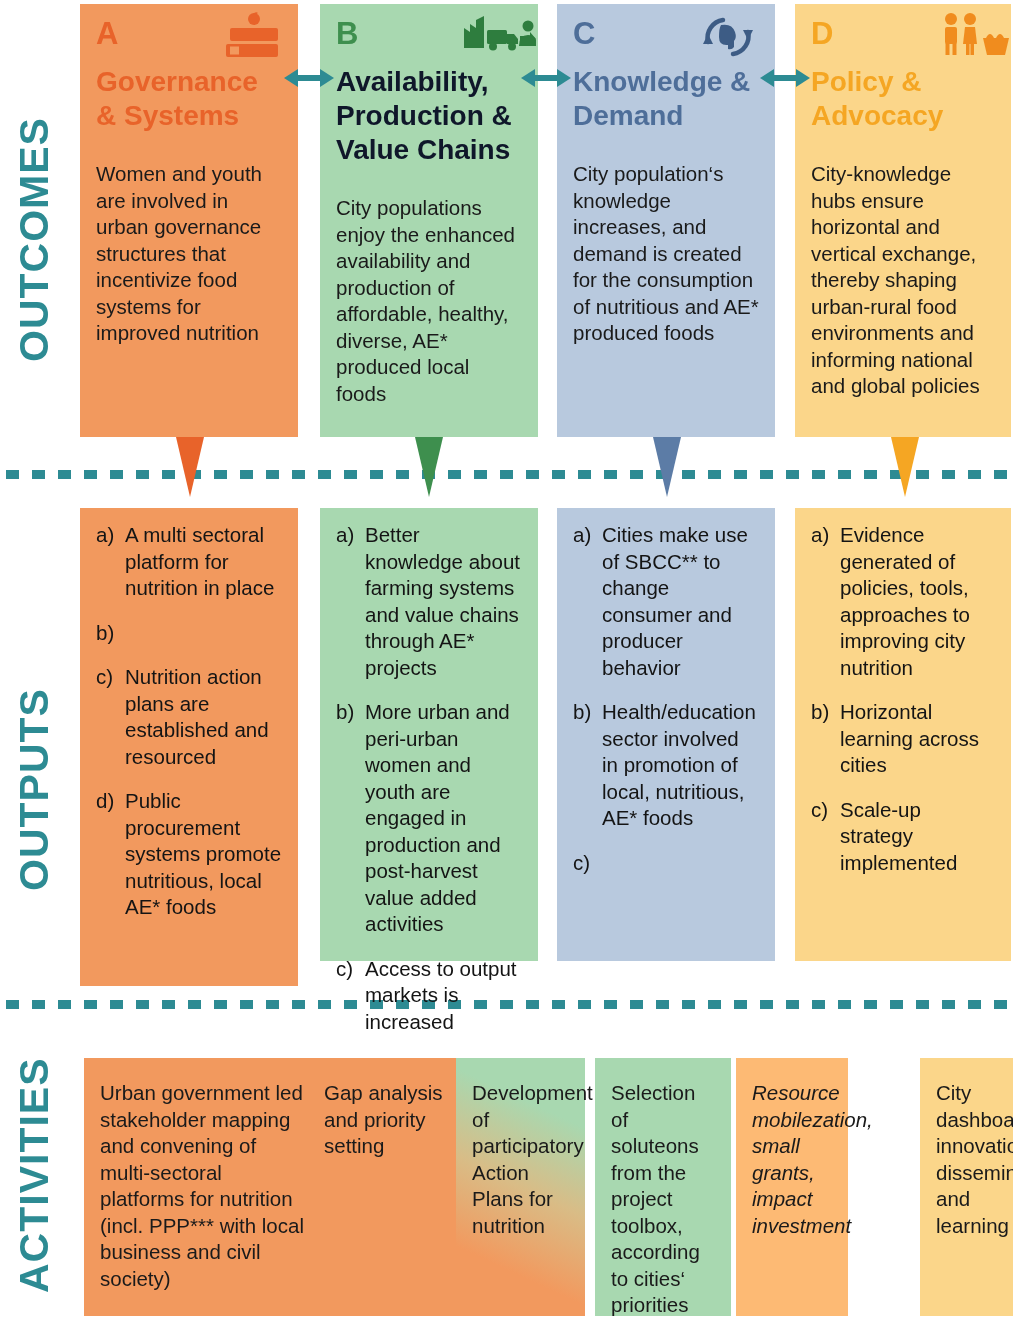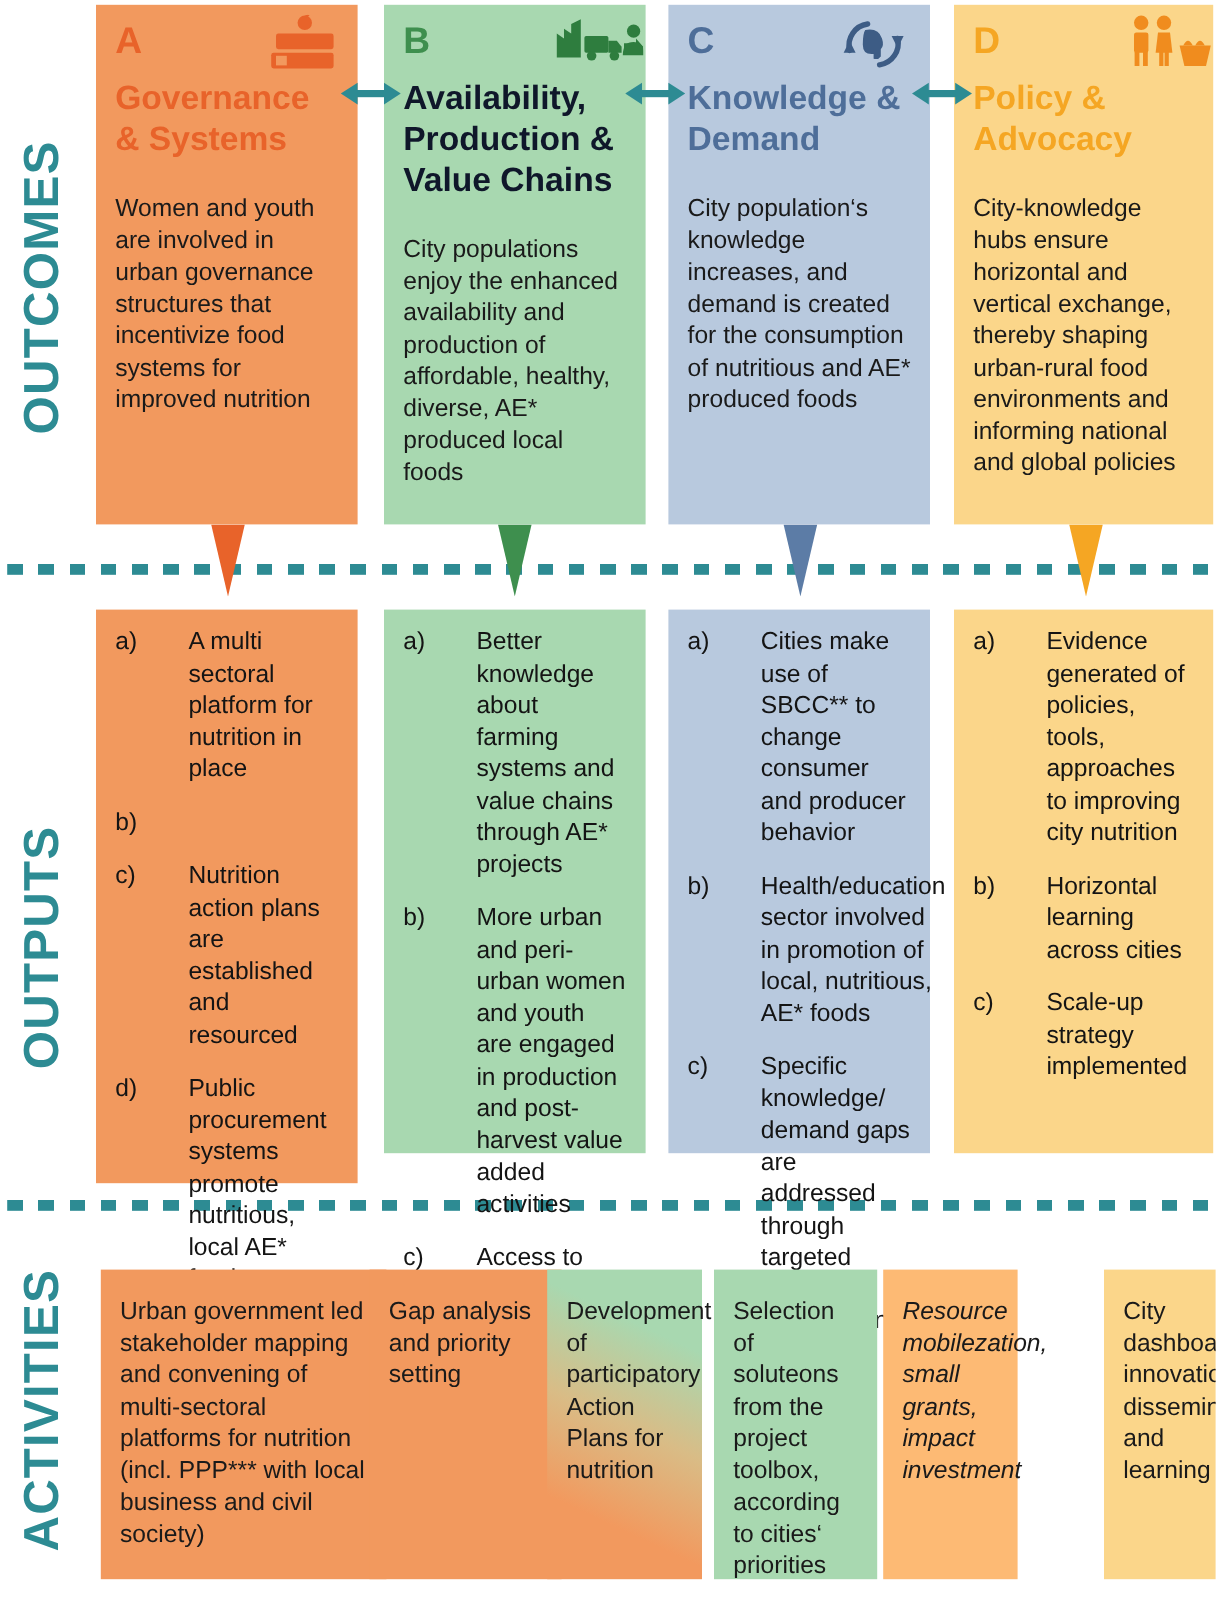--- a/index.html
+++ b/index.html
@@ -86,21 +86,21 @@
   .output-card { top: 508px; }
 
   
   .olist { font-size: 20.5px; line-height: 26.5px; color: #141414; }
   .oitem {
     display: flex;
     margin-bottom: 18px;
   }
   .oitem:last-child { margin-bottom: 0; }
   .omark { width: 29px; flex: 0 0 29px; }
-  .otext { flex: 1 1 auto; margin-left: 32px; }
+  .otext { flex: 1 1 auto; }
 
   
   .activity-card {
     top: 1058px;
     height: 258px;
     padding: 22px 14px 10px 16px;
   }
   .activity-card .body { font-size: 20.5px; line-height: 26.5px; }
 
   
@@ -303,21 +303,20 @@
       <div class="oitem">
         <span class="omark">a)</span>
         <span class="otext">Cities make use of SBCC** to change consumer and producer behavior</span>
       </div>
       <div class="oitem">
         <span class="omark">b)</span>
         <span class="otext">Health/education sector involved in promotion of local, nutritious, AE* foods</span>
       </div>
       <div class="oitem">
         <span class="omark">c)</span>
-        <span class="otext">Specific knowledge/ demand gaps are addressed through targeted project interventions</span>
       </div>
     </div>
   </div>
 
   <div class="card output-card" style="left:795px; width:216px; height:453px; background:#FBD68A;">
     <div class="olist">
       <div class="oitem">
         <span class="omark">a)</span>
         <span class="otext">Evidence generated of policies, tools, approaches to improving city nutrition</span>
       </div>

